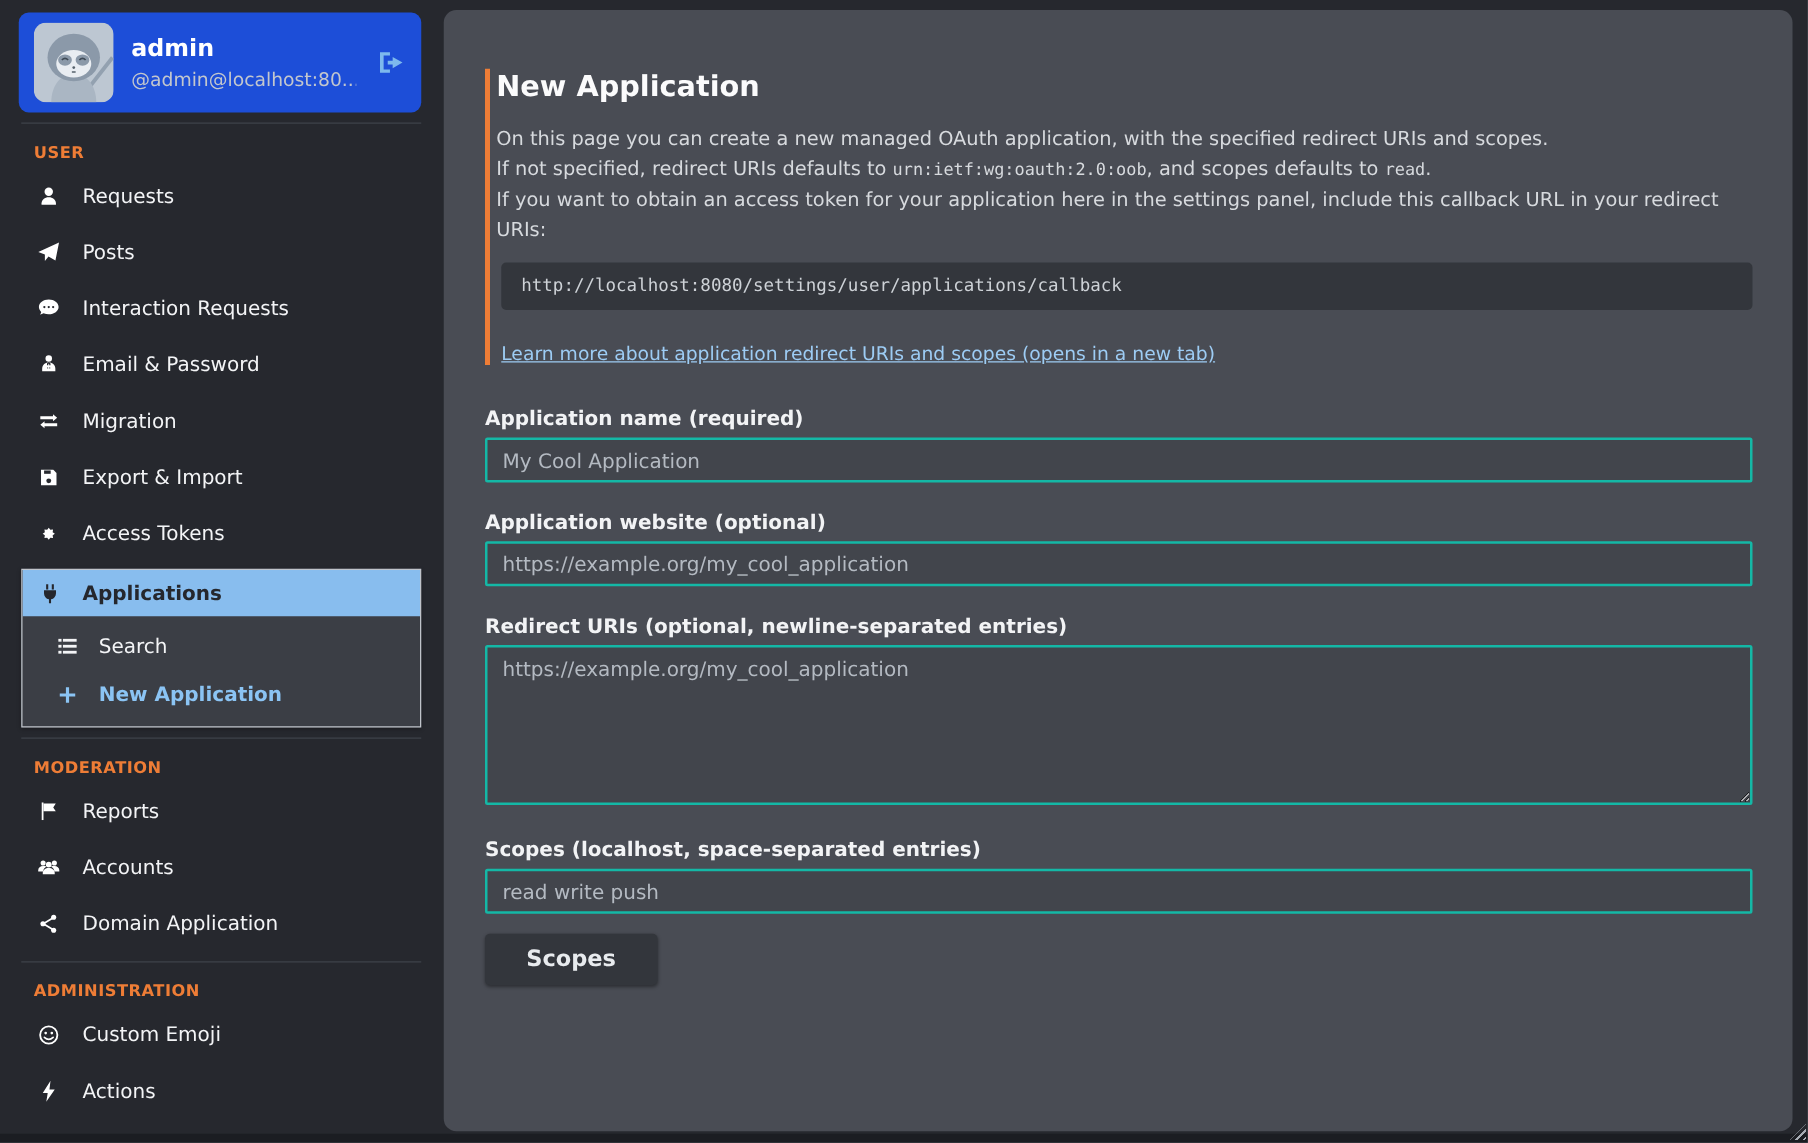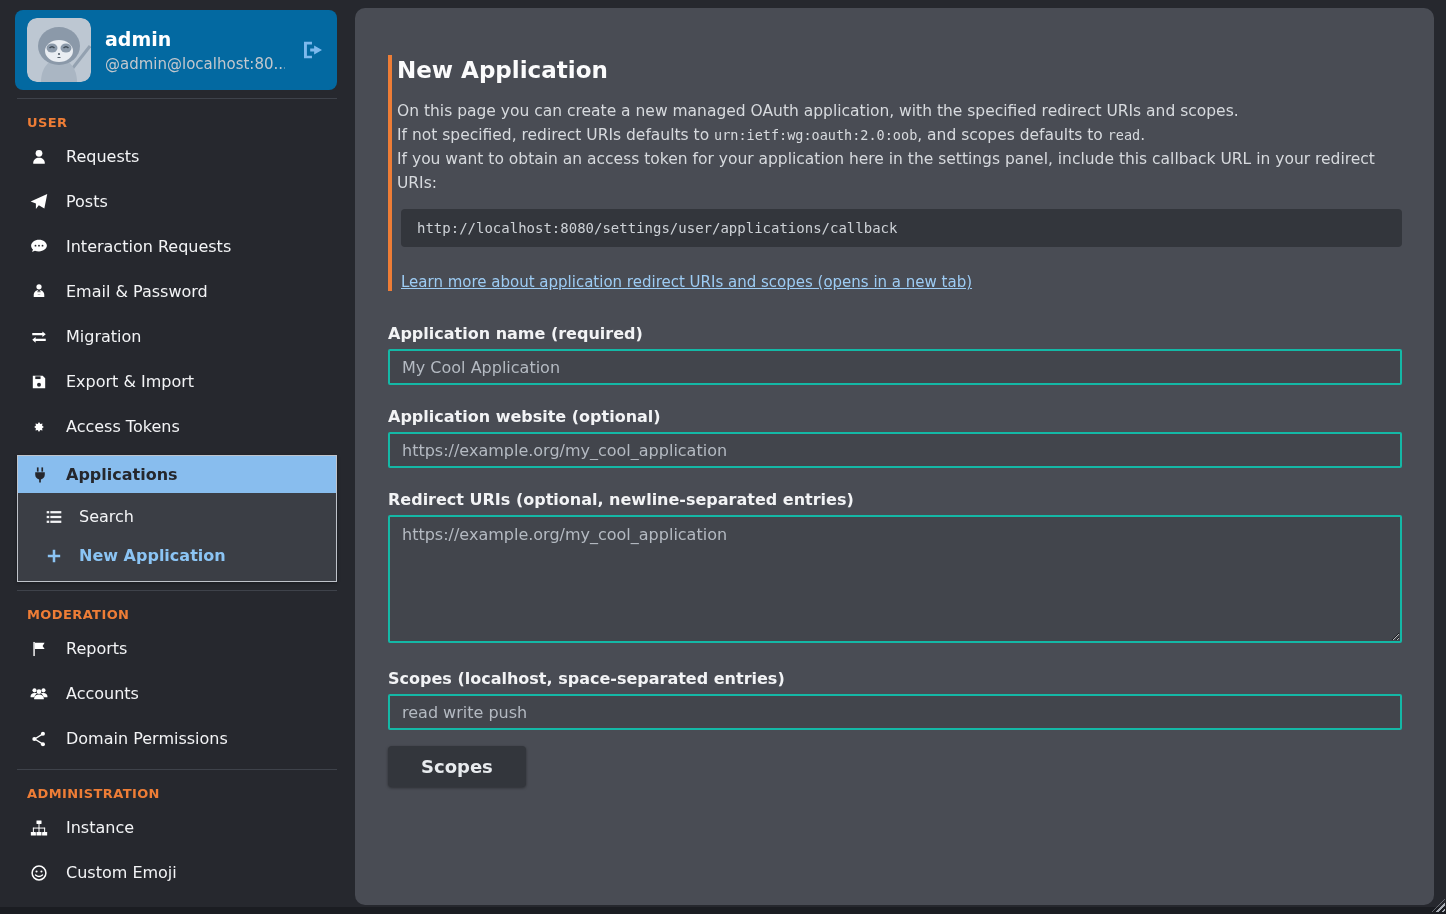--- a/index.html
+++ b/index.html
@@ -9,21 +9,21 @@
     font-family:"DejaVu Sans", sans-serif;
     position:relative;
     overflow:hidden;
     color:#f3f4f6;
   }
   svg { fill:currentColor; display:block; }
 
   
   .sidebar { position:absolute; left:0; top:0; width:353px; height:100%; overflow:hidden; }
   .user-card {
-    margin:10px 16px 0 15px; height:80px; background:#0369a1;
+    margin:10px 16px 0 15px; height:80px; background:#1d4ed8;
     border-radius:8px; display:flex; align-items:center; padding:8px 12px; gap:14px;
   }
   .avatar { width:64px; height:64px; border-radius:9px; overflow:hidden; flex:0 0 auto; }
   .user-lines { display:flex; flex-direction:column; gap:5px; min-width:0; flex:1; }
   .user-name { font-size:19px; font-weight:bold; color:#ffffff; }
   .user-handle { font-size:15px; color:#c3c7cd; white-space:nowrap; overflow:hidden; }
   .logout-btn { color:#7db9ed; flex:0 0 auto; margin-left:2px; cursor:pointer; background:none; border:none; }
   .sb-divider { border:none; border-top:1px solid #3e424a; margin:8px 16px 0 17px; }
   .sec-h { color:#ee7d36; font-weight:bold; font-size:13px; letter-spacing:.4px; margin:16px 0 4px 27px; }
   .nav-item {
@@ -271,41 +271,27 @@
   <div class="nav-item">
     <span class="ico">
       <svg width="18" height="18" viewBox="0 0 512 512">
         <line x1="132" y1="256" x2="368" y2="112" stroke="currentColor" stroke-width="40"></line>
         <line x1="132" y1="256" x2="368" y2="400" stroke="currentColor" stroke-width="40"></line>
         <circle cx="368" cy="108" r="58"></circle>
           <circle cx="124" cy="256" r="58"></circle>
           <circle cx="368" cy="404" r="58"></circle>
       </svg>
     </span>
-    <span>Domain Permissions</span>
+    <span>Domain Application</span>
   </div>
 
   <hr class="sb-divider">
 
   <div class="sec-h">ADMINISTRATION</div>
 
-  <div class="nav-item">
-    <span class="ico">
-      <svg width="18" height="18" viewBox="0 0 512 512">
-        <path d="M242 130h28v130h-28z"></path>
-          <path d="M82 244h348v28H82z"></path>
-        <path d="M82 252h28v120H82zM242 252h28v120h-28zM402 252h28v120h-28z"></path>
-        <rect x="184" y="40" width="144" height="100" rx="10"></rect>
-        <rect x="24" y="372" width="144" height="100" rx="10"></rect>
-        <rect x="184" y="372" width="144" height="100" rx="10"></rect>
-        <rect x="344" y="372" width="144" height="100" rx="10"></rect>
-      </svg>
-    </span>
-    <span>Instance</span>
-  </div>
 
   <div class="nav-item">
     <span class="ico">
       <svg width="18" height="18" viewBox="0 0 512 512">
         <circle cx="256" cy="256" r="196" fill="none" stroke="currentColor" stroke-width="42"></circle>
         <circle cx="186" cy="212" r="30"></circle>
           <circle cx="326" cy="212" r="30"></circle>
         <path d="M156 310q100 90 200 0" fill="none" stroke="currentColor" stroke-width="38" stroke-linecap="round"></path>
       </svg>
     </span>

